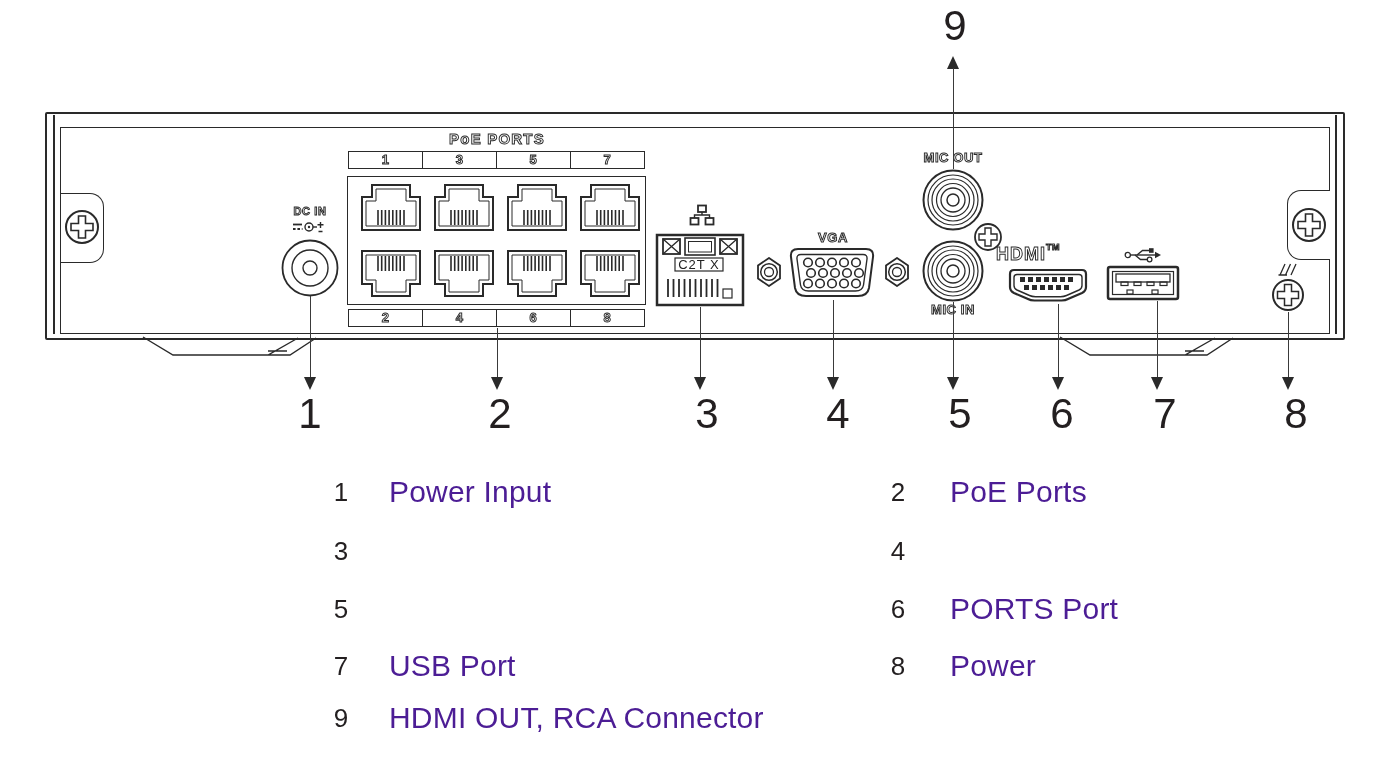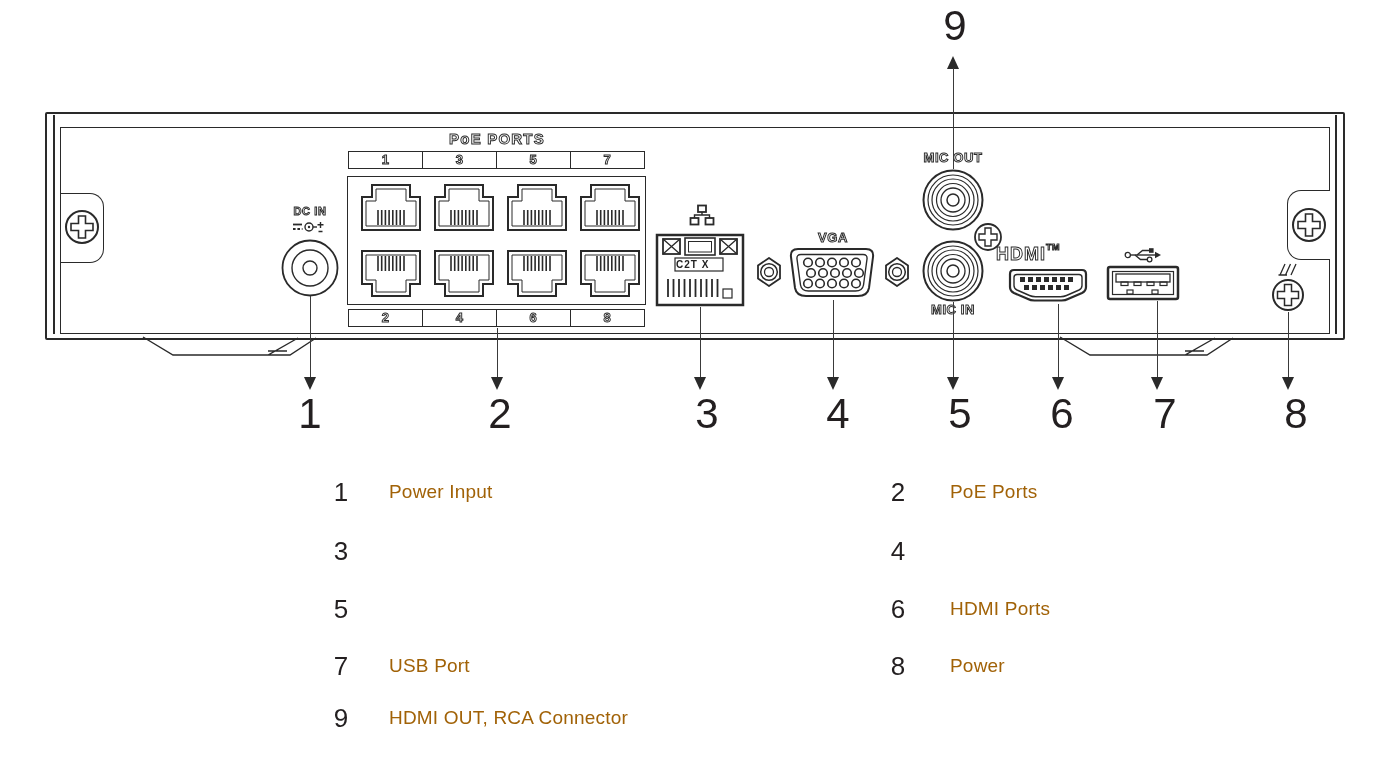--- a/index.html
+++ b/index.html
@@ -28,22 +28,22 @@
     font-size:13px; line-height:16px; background:#fff; }
   .poe-cell:first-child { margin-left:0; }
   .poe-block { border:1.6px solid #2a2a2a; background:#fff; }
   .callout-line { width:1.5px; background:#3a3a3a; }
   .arrow-down { width:0; height:0; border-left:6px solid transparent;
     border-right:6px solid transparent; border-top:13px solid #2a2a2a; }
   .arrow-up { width:0; height:0; border-left:6px solid transparent;
     border-right:6px solid transparent; border-bottom:13px solid #2a2a2a; }
   .callout-num { font-size:42px; line-height:44px; width:44px; text-align:center; color:#231f20; }
   .legend-num { font-size:26px; line-height:36px; width:36px; text-align:center; color:#231f20; }
-  .legend-label { font-size:19px; line-height:36px; color:#a16207; letter-spacing:0.2px; }
-  .net-marking { font-size:10px; font-weight:700; color:#222; text-align:left;
+  .legend-label { font-size:30px; line-height:36px; color:#4c1d95; letter-spacing:0.2px; }
+  .net-marking { font-size:13px; font-weight:400; color:#222; text-align:center;
     letter-spacing:1px; line-height:11px; }
   .hdmi-logo { display:flex; align-items:flex-start; }
   .hdmi-word { font-size:18px; line-height:22px; font-weight:800; letter-spacing:1px; }
   .hdmi-tm { font-size:9px; line-height:10px; font-weight:700; margin-top:-1px; }
   svg { display:block; }
 </style>
 </head>
 <body>
 
 <div class="stage">
@@ -318,21 +318,21 @@
   <div class="abs legend-num" style="left:323px;top:474px;">1</div>
   <div class="abs legend-label" style="left:389px;top:474px;">Power Input</div>
   <div class="abs legend-num" style="left:880px;top:474px;">2</div>
   <div class="abs legend-label" style="left:950px;top:474px;">PoE Ports</div>
 
   <div class="abs legend-num" style="left:323px;top:533px;">3</div>
   <div class="abs legend-num" style="left:880px;top:533px;">4</div>
 
   <div class="abs legend-num" style="left:323px;top:591px;">5</div>
   <div class="abs legend-num" style="left:880px;top:591px;">6</div>
-  <div class="abs legend-label" style="left:950px;top:591px;">HDMI Ports</div>
+  <div class="abs legend-label" style="left:950px;top:591px;">PORTS Port</div>
 
   <div class="abs legend-num" style="left:323px;top:648px;">7</div>
   <div class="abs legend-label" style="left:389px;top:648px;">USB Port</div>
   <div class="abs legend-num" style="left:880px;top:648px;">8</div>
   <div class="abs legend-label" style="left:950px;top:648px;">Power</div>
 
   <div class="abs legend-num" style="left:323px;top:700px;">9</div>
   <div class="abs legend-label" style="left:389px;top:700px;">HDMI OUT, RCA Connector</div>
 
 </div>

